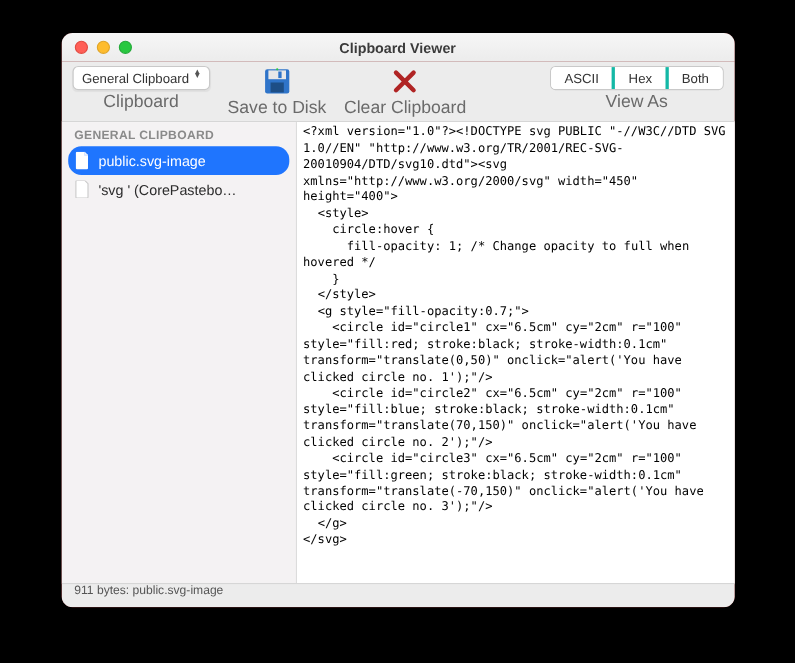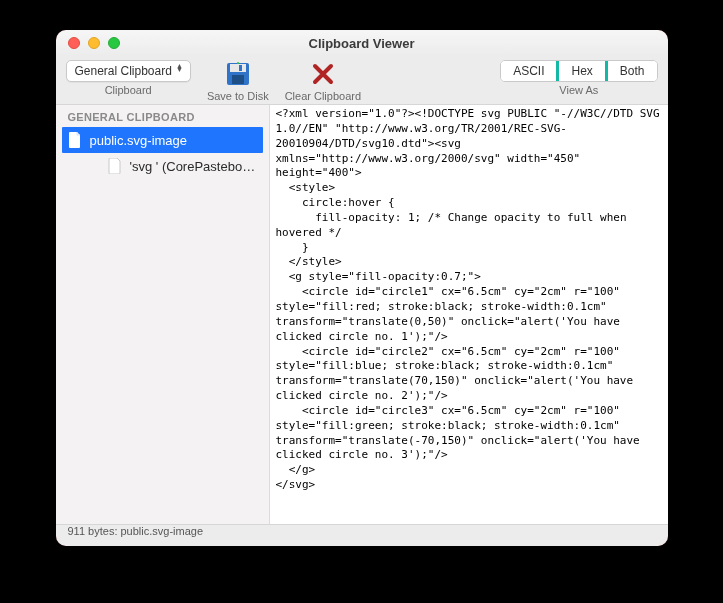--- a/index.html
+++ b/index.html
@@ -54,21 +54,21 @@
     pointer-events: none;
   }
   .toolbar {
     display: flex;
     align-items: flex-start;
     padding: 4px 10px 2px 10px;
     gap: 16px;
     background: #ececec;
   }
   .tb-group { display: flex; flex-direction: column; align-items: center; gap: 2px; }
-  .tb-label { font-size: 11px; color: #6a6a6a; }
+  .tb-label { font-size: 16px; color: #6a6a6a; }
   .select {
     display: inline-flex;
     align-items: center;
     height: 22px;
     padding: 0 18px 0 8px;
     background: #fff;
     border: 1px solid #c9c9c9;
     border-radius: 5px;
     font-size: 12px;
     color: #333;
@@ -135,26 +135,25 @@
     align-items: center;
     gap: 8px;
     height: 26px;
     padding: 0 10px 0 12px;
     font-size: 13px;
     color: #2b2b2b;
     cursor: pointer;
     white-space: nowrap;
     overflow: hidden;
     text-overflow: ellipsis;
-    margin-left: 40px;
   }
   .sb-item.selected {
     background: #1f75fe;
     color: #fff;
-    border-radius: 1px;
+    border-radius: 12px;
     margin: 0 6px;
     padding-left: 6px;
   }
   .doc-icon {
     width: 14px; height: 16px; flex-shrink: 0;
     display: inline-flex; align-items: center; justify-content: center;
   }
   .main {
     flex: 1;
     background: #fff;

